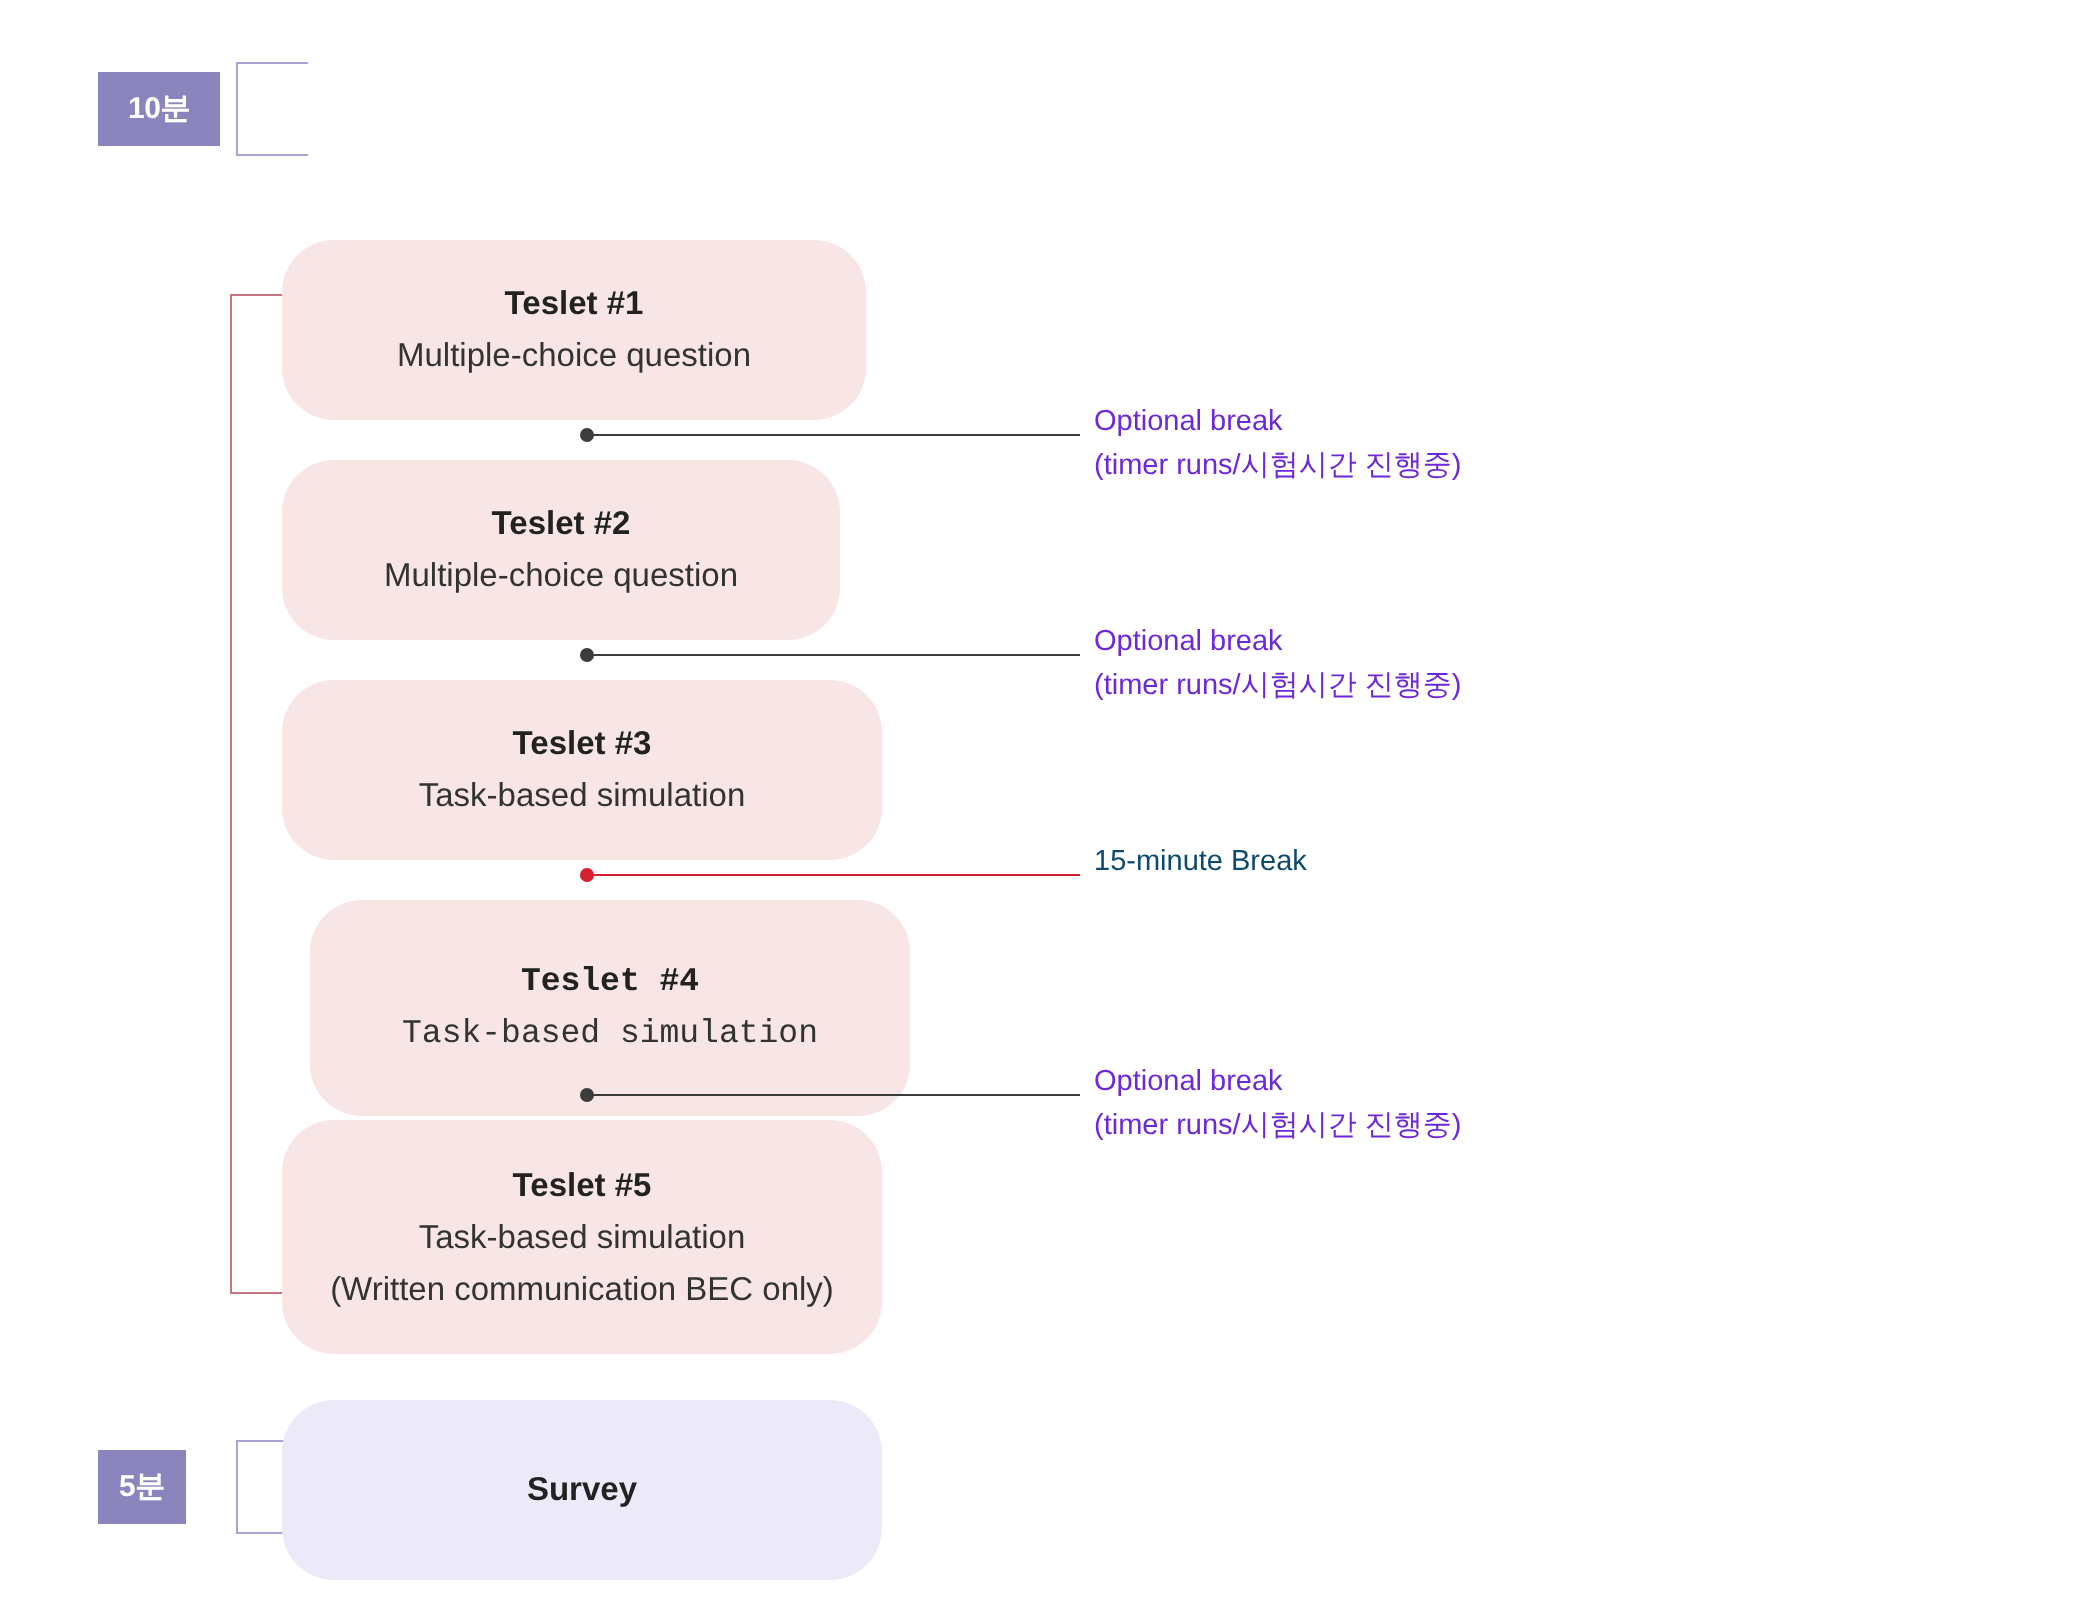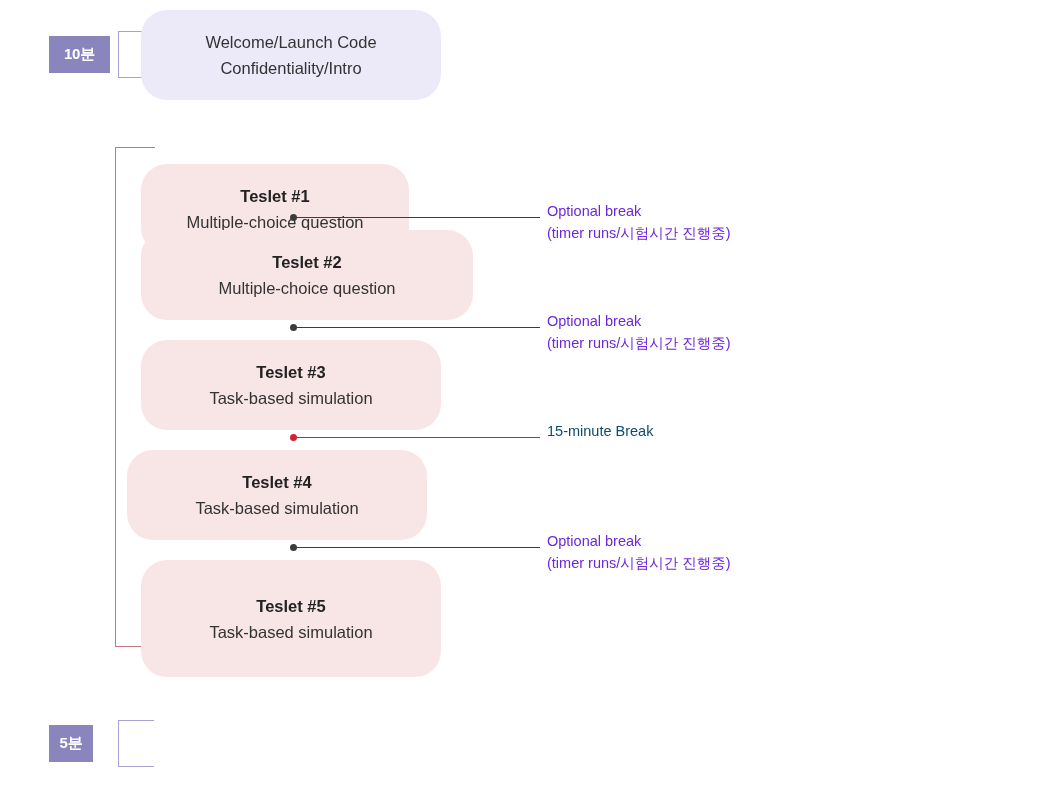--- a/index.html
+++ b/index.html
@@ -115,43 +115,39 @@
 <body>
 
 <div id="diagram">
 
   <div class="badge badge-purple" style="left:49px; top:36px; width:61px; height:37px;">
     <span>10분</span>
   </div>
 
   <div class="bracket bracket-purple" style="left:118px; top:31px; width:36px; height:47px;"></div>
 
-  <div class="stage-box lav" style="left:141px; top:10px; width:300px; height:90px;">
-    <span class="stage-line">Welcome/Launch Code</span>
-    <span class="stage-line">Confidentiality/Intro</span>
-  </div>
 
 
   <div class="bracket bracket-rose" style="left:115px; top:147px; width:40px; height:500px;"></div>
 
-  <div class="stage-box rose" style="left:141px; top:120px; width:268px; height:90px;margin-top:44px;">
+  <div class="stage-box rose" style="left:141px; top:120px; width:292px; height:90px;">
     <span class="stage-line bold">Teslet #1</span>
     <span class="stage-line">Multiple-choice question</span>
   </div>
 
   <div class="annot annot-grey" style="left:290px; top:217px;">
     <span class="annot-dot"></span>
     <span class="annot-line" style="width:247px;"></span>
     <span class="annot-text" style="left:257px; top:-17px;">
       <span class="t-line">Optional break</span>
       <span class="t-line">(timer runs/시험시간 진행중)</span>
     </span>
   </div>
 
-  <div class="stage-box rose" style="left:141px; top:230px; width:332px; height:90px;">
+  <div class="stage-box rose" style="left:141px; top:230px; width:279px; height:90px;">
     <span class="stage-line bold">Teslet #2</span>
     <span class="stage-line">Multiple-choice question</span>
   </div>
 
   <div class="annot annot-grey" style="left:290px; top:327px;">
     <span class="annot-dot"></span>
     <span class="annot-line" style="width:247px;"></span>
     <span class="annot-text" style="left:257px; top:-17px;">
       <span class="t-line">Optional break</span>
       <span class="t-line">(timer runs/시험시간 진행중)</span>
@@ -164,39 +160,43 @@
   </div>
 
   <div class="annot annot-red" style="left:290px; top:437px;">
     <span class="annot-dot"></span>
     <span class="annot-line" style="width:247px;"></span>
     <span class="annot-text" style="left:257px; top:-17px;">
       <span class="t-line">15-minute Break</span>
     </span>
   </div>
 
-  <div class="stage-box rose" style="left:127px; top:450px; width:300px; height:90px;">
+  <div class="stage-box rose" style="left:155px; top:450px; width:300px; height:108px;font-family:Liberation Mono, monospace;">
     <span class="stage-line bold">Teslet #4</span>
     <span class="stage-line">Task-based simulation</span>
   </div>
 
   <div class="annot annot-grey" style="left:290px; top:547px;">
     <span class="annot-dot"></span>
     <span class="annot-line" style="width:247px;"></span>
     <span class="annot-text" style="left:257px; top:-17px;">
       <span class="t-line">Optional break</span>
       <span class="t-line">(timer runs/시험시간 진행중)</span>
     </span>
   </div>
 
   <div class="stage-box rose" style="left:141px; top:560px; width:300px; height:117px;">
     <span class="stage-line bold">Teslet #5</span>
     <span class="stage-line">Task-based simulation</span>
+    <span class="stage-line">(Written communication BEC only)</span>
   </div>
 
   <div class="badge badge-purple" style="left:49px; top:725px; width:44px; height:37px;">
     <span>5분</span>
   </div>
 
   <div class="bracket bracket-purple" style="left:118px; top:720px; width:36px; height:47px;"></div>
 
+  <div class="stage-box lav" style="left:141px; top:700px; width:300px; height:90px;">
+    <span class="stage-line bold">Survey</span>
+  </div>
 
 </div>
 
 </body></html>

